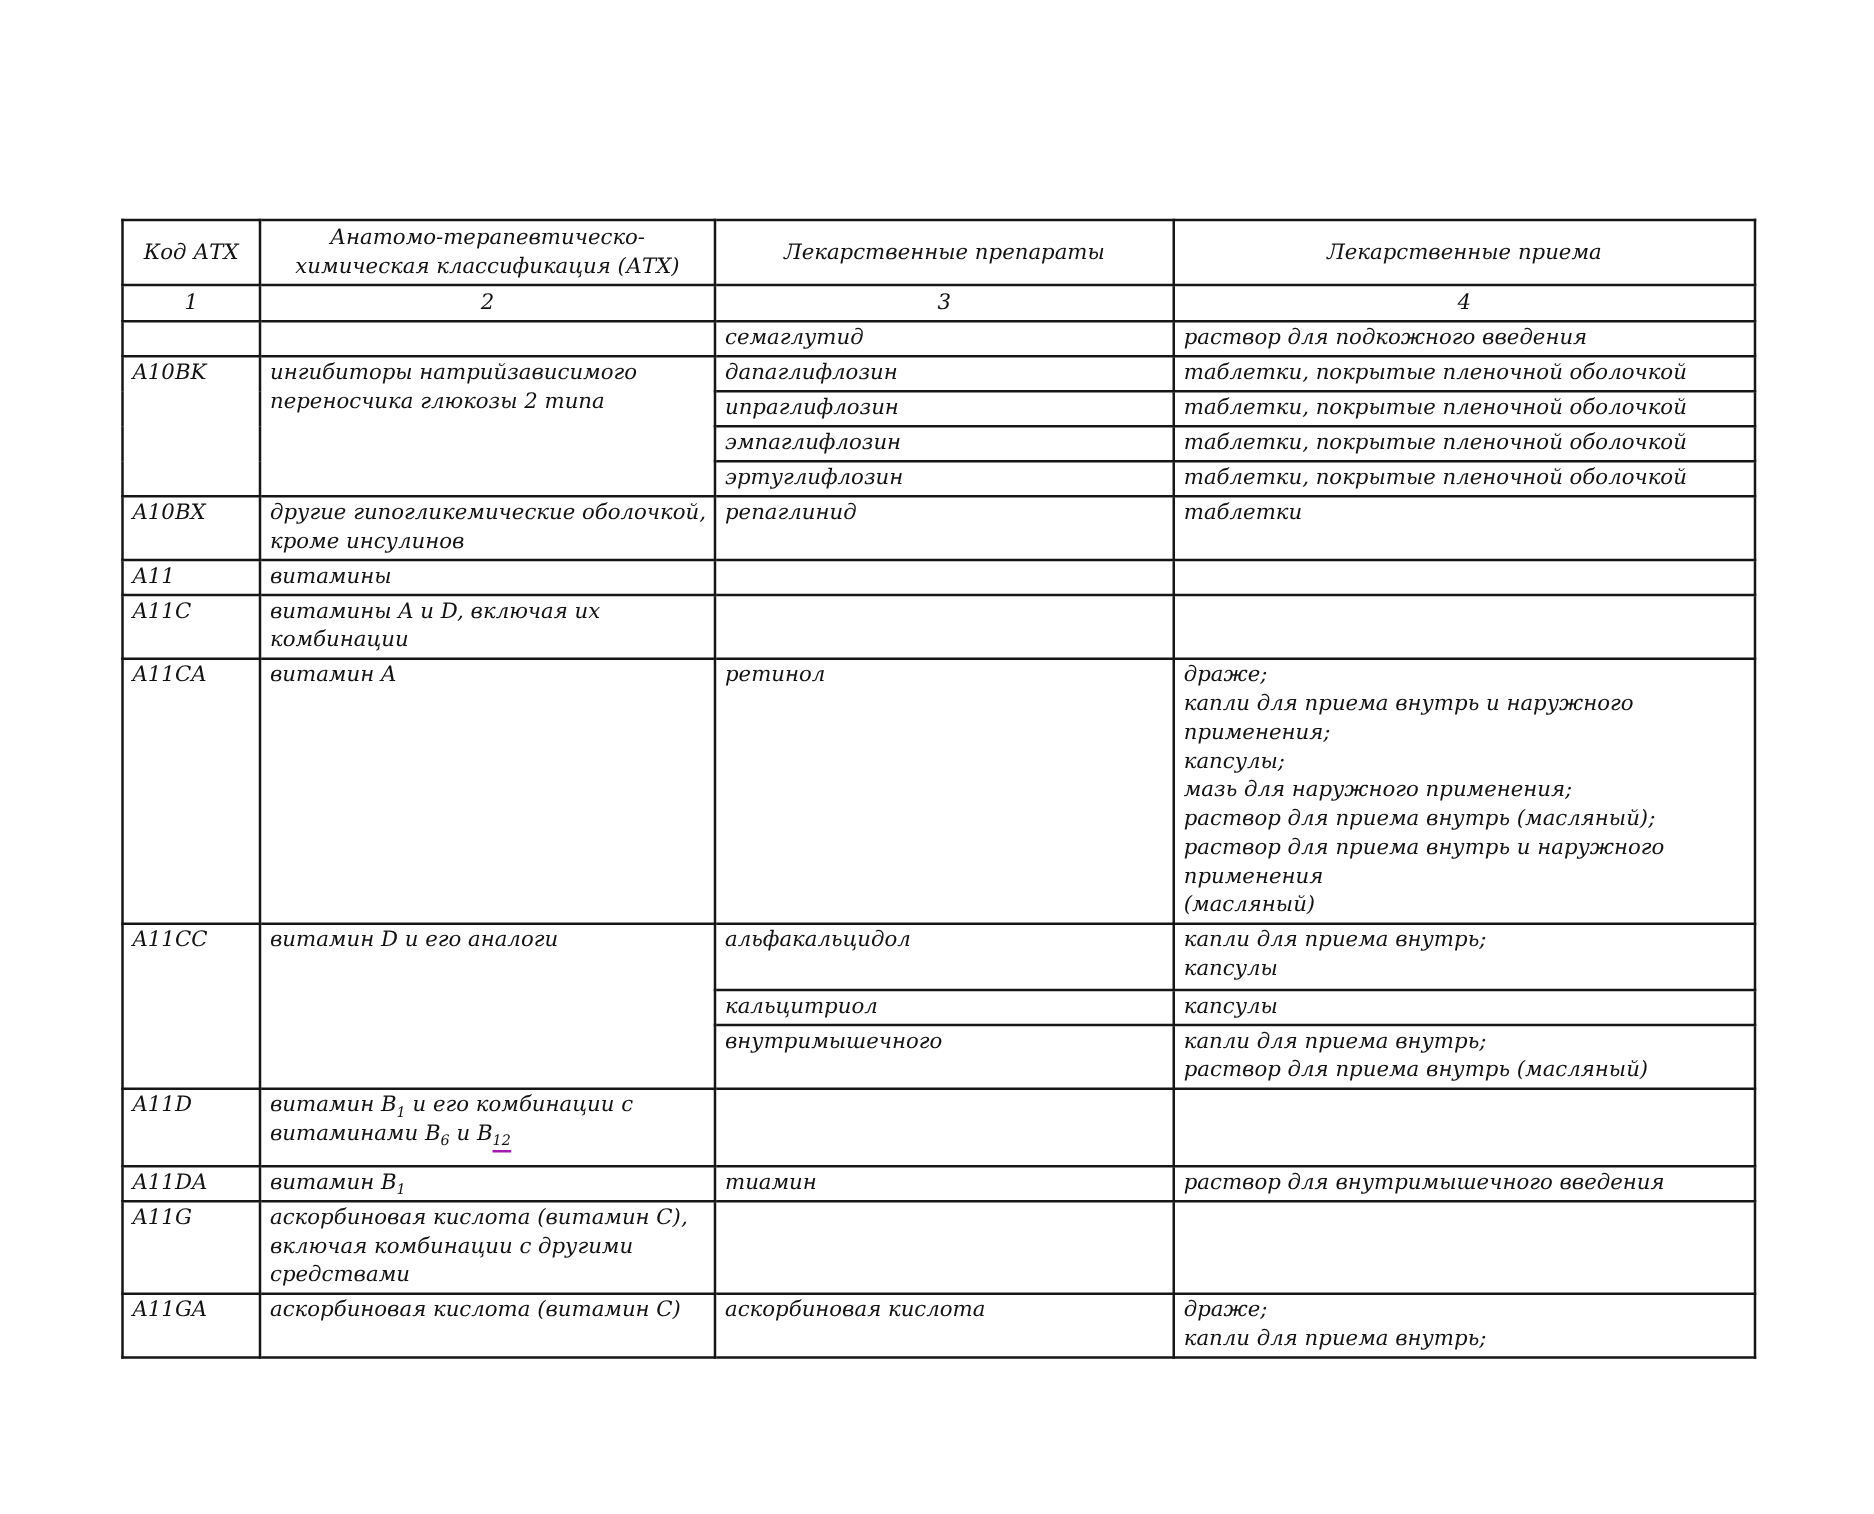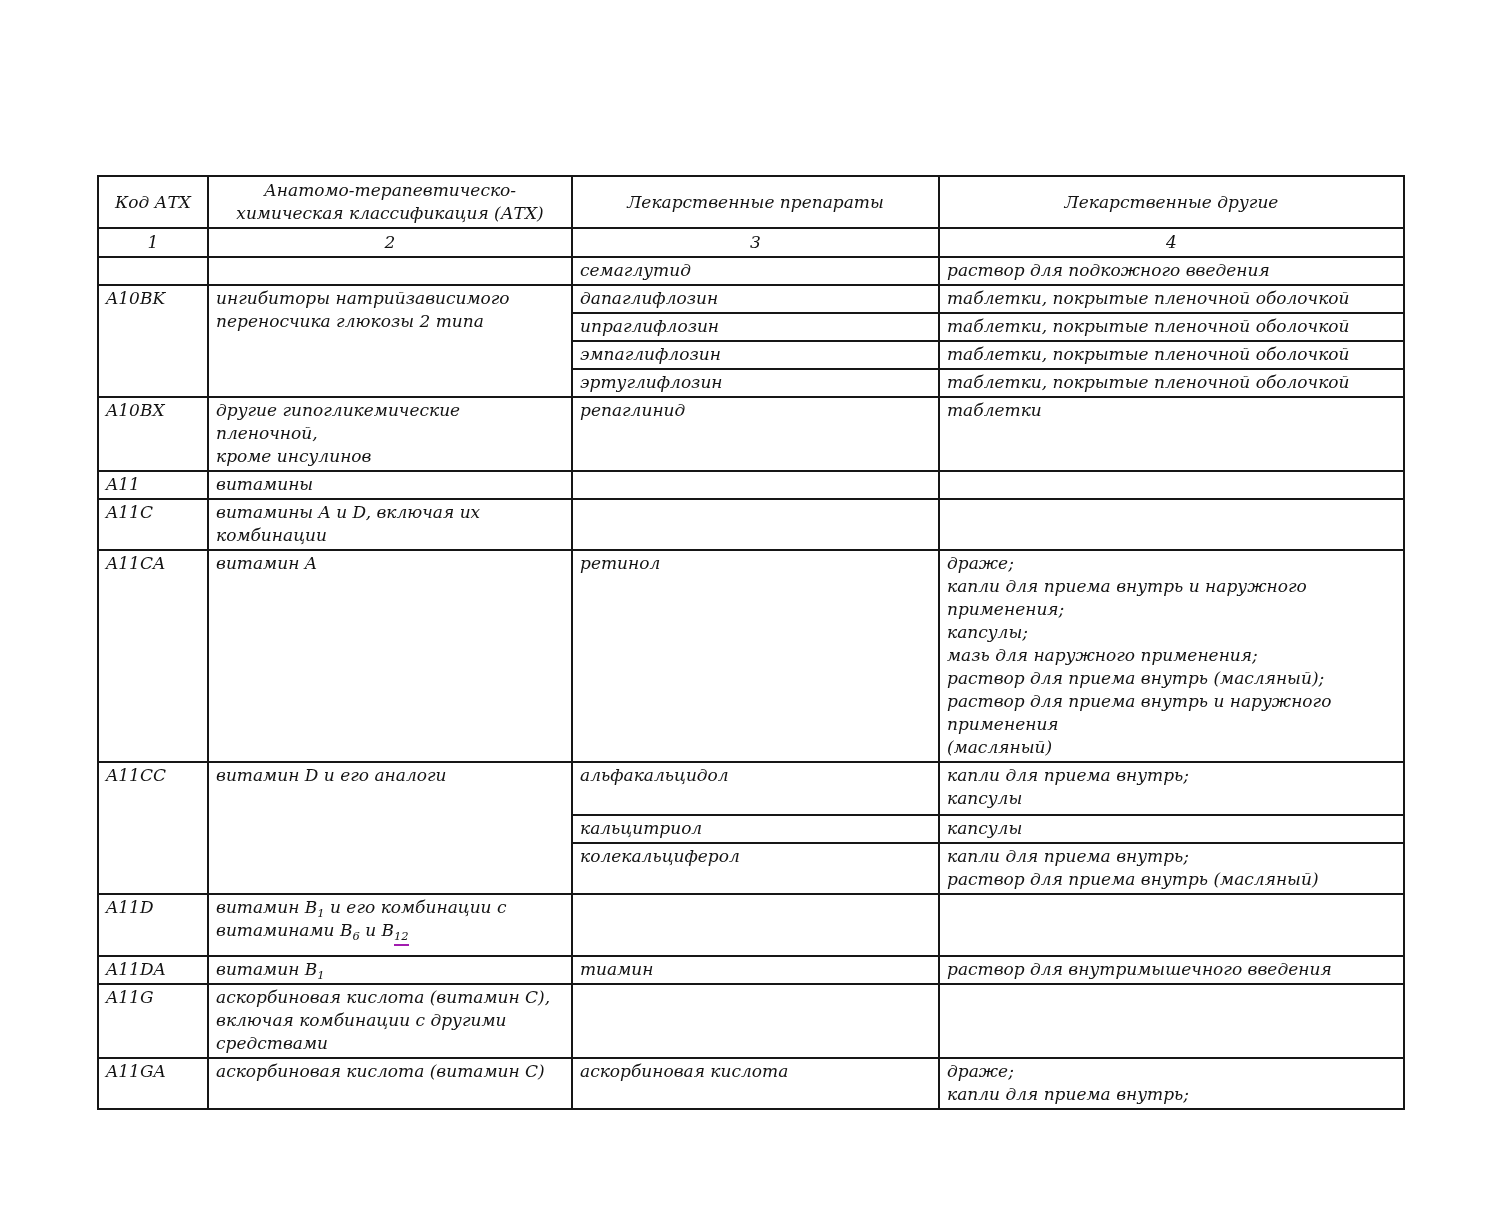--- a/index.html
+++ b/index.html
@@ -74,21 +74,21 @@
       <col style="width:110px">
       <col style="width:364px">
       <col style="width:367px">
       <col style="width:465px">
     </colgroup>
     <thead>
       <tr class="head-row">
         <th>Код АТХ</th>
         <th>Анатомо-терапевтическо-химическая классификация (АТХ)</th>
         <th>Лекарственные препараты</th>
-        <th>Лекарственные другие</th>
+        <th>Лекарственные приема</th>
       </tr>
       <tr class="num-row">
         <th>1</th>
         <th>2</th>
         <th>3</th>
         <th>4</th>
       </tr>
     </thead>
     <tbody>
 
@@ -114,21 +114,21 @@
         <td>эмпаглифлозин</td>
         <td>таблетки, покрытые пленочной оболочкой</td>
       </tr>
       <tr class="h24">
         <td>эртуглифлозин</td>
         <td>таблетки, покрытые пленочной оболочкой</td>
       </tr>
 
       <tr class="h47">
         <td class="code">A10BX</td>
-        <td>другие гипогликемические пленочной,
+        <td>другие гипогликемические оболочкой,
 кроме инсулинов</td>
         <td>репаглинид</td>
         <td>таблетки</td>
       </tr>
 
       <tr class="h23">
         <td class="code">A11</td>
         <td>витамины</td>
         <td></td>
         <td></td>
@@ -159,21 +159,21 @@
         <td rowspan="3">витамин D и его аналоги</td>
         <td>альфакальцидол</td>
         <td>капли для приема внутрь;
 капсулы</td>
       </tr>
       <tr class="h23">
         <td>кальцитриол</td>
         <td>капсулы</td>
       </tr>
       <tr class="h44">
-        <td>колекальциферол</td>
+        <td>внутримышечного</td>
         <td>капли для приема внутрь;
 раствор для приема внутрь (масляный)</td>
       </tr>
 
       <tr class="h62">
         <td class="code">A11D</td>
         <td class="tall"><span>витамин B</span><sub>1</sub><span> и его комбинации с
 витаминами B</span><sub>6</sub><span> и B</span><sub class="useg">12</sub></td>
         <td></td>
         <td></td>

